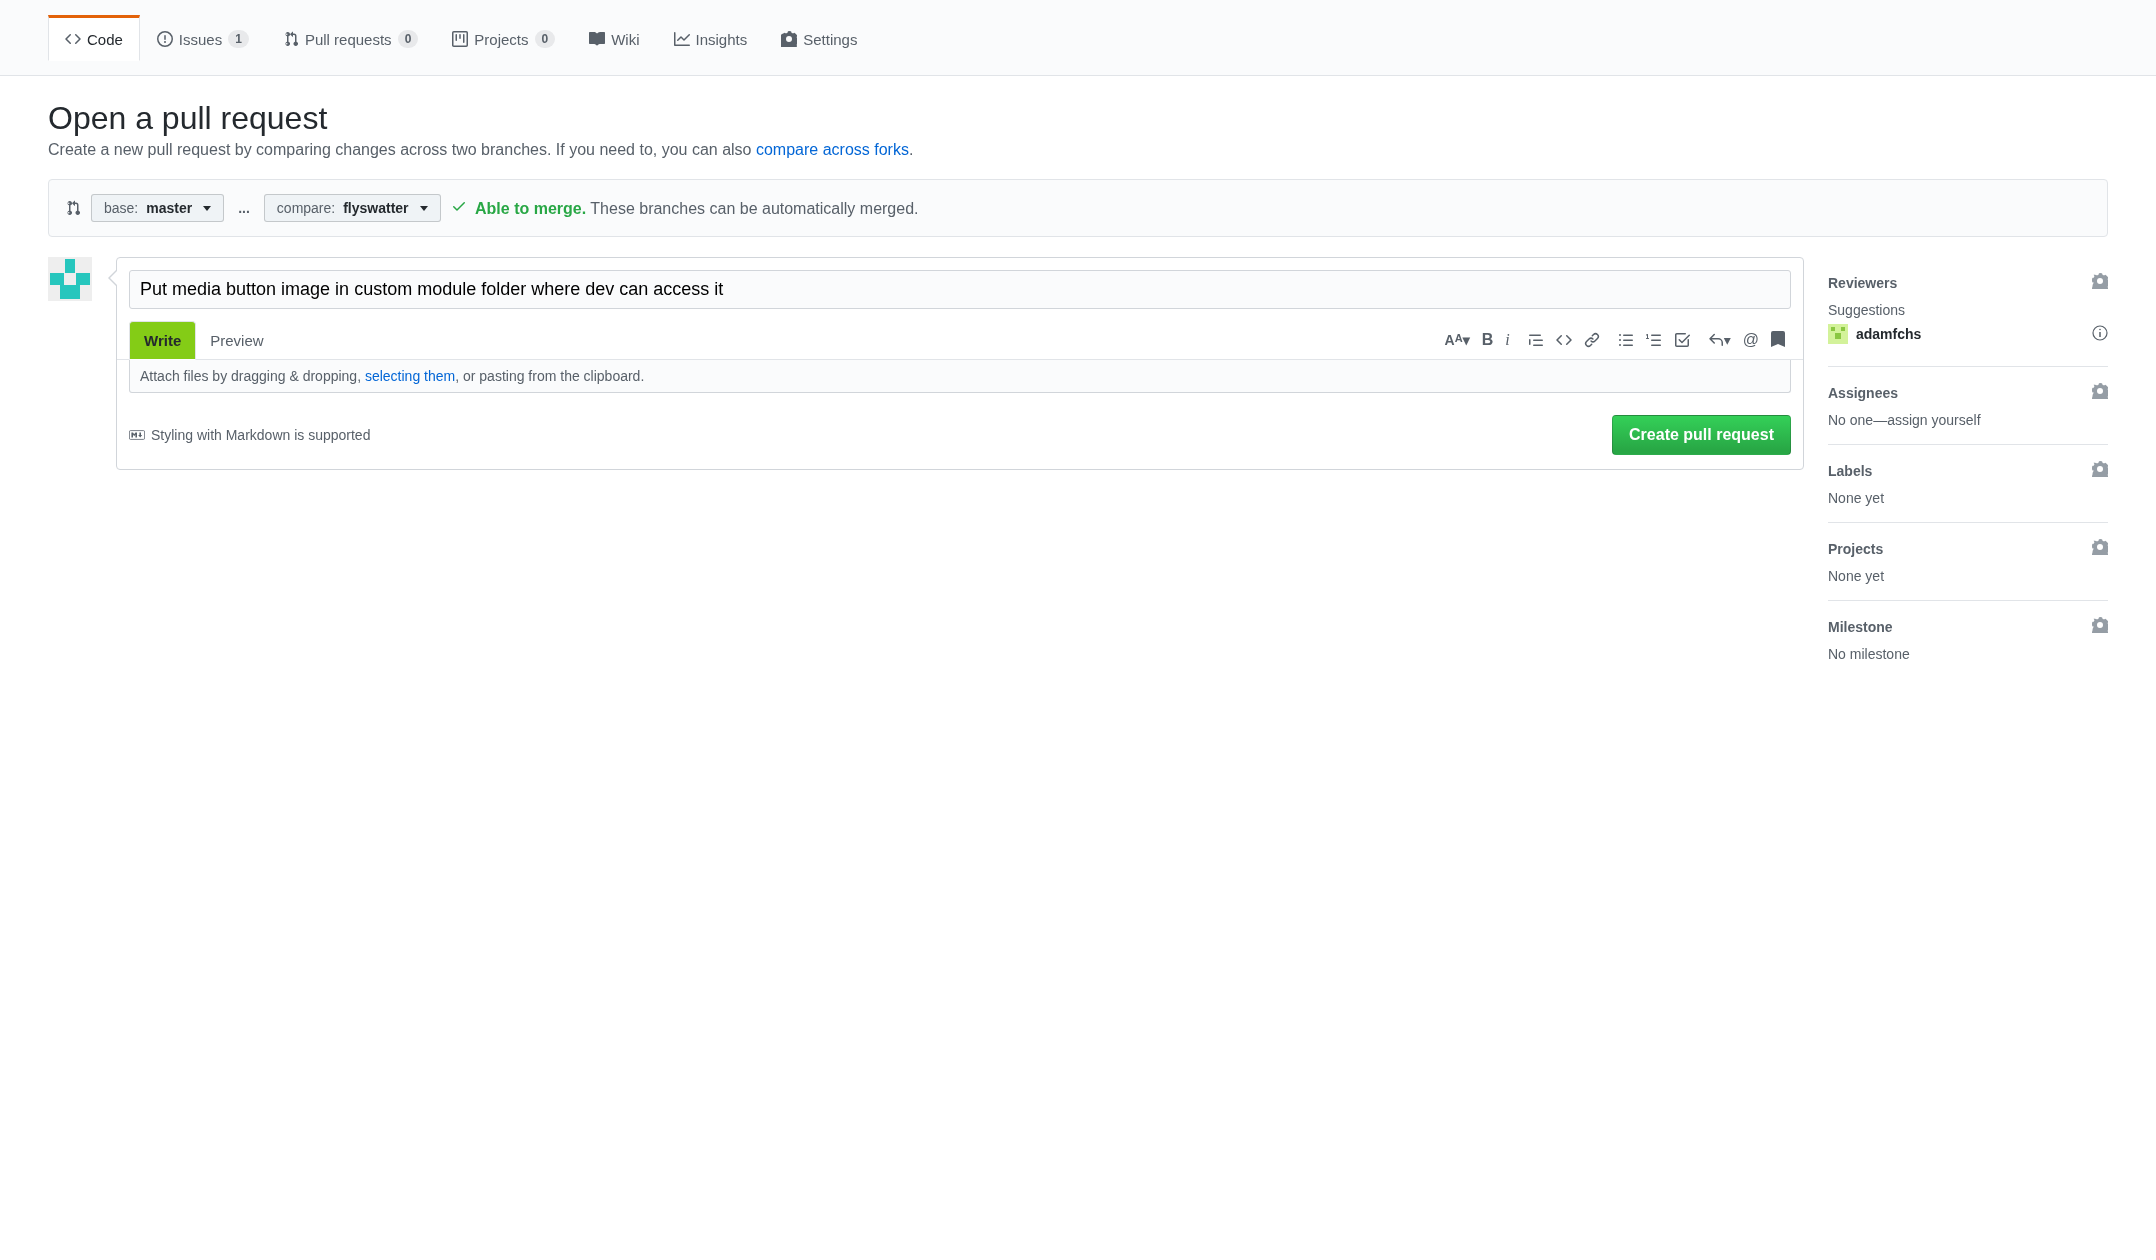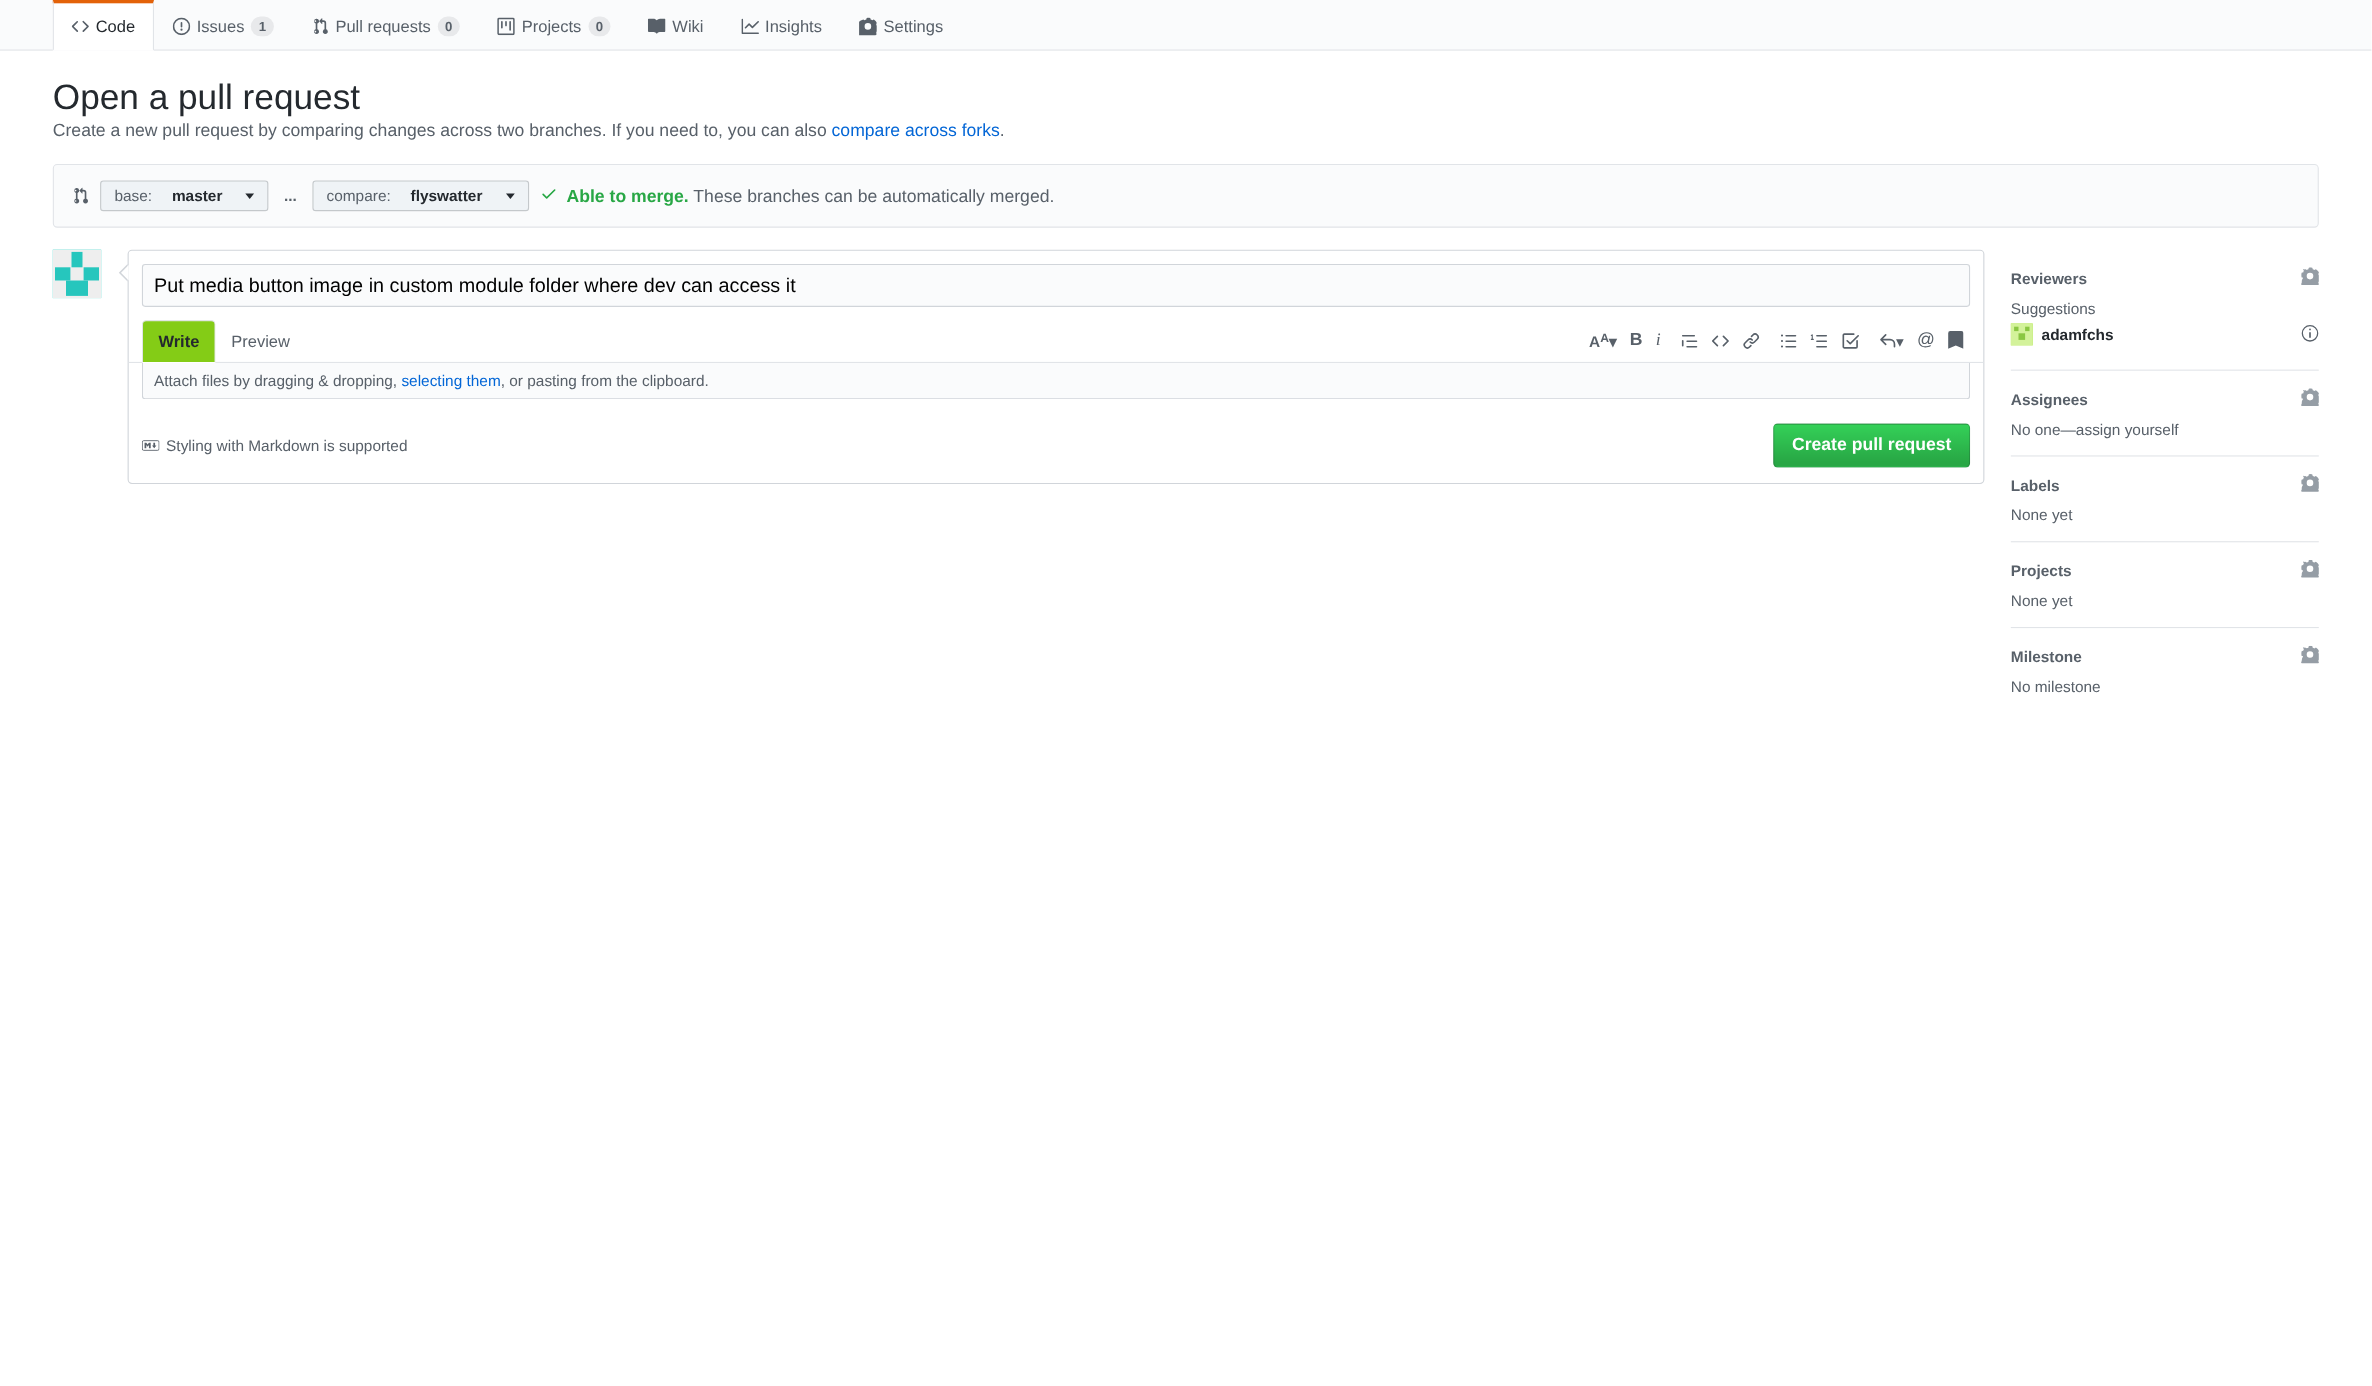--- a/index.html
+++ b/index.html
@@ -5,21 +5,21 @@
 * { box-sizing: border-box; margin: 0; padding: 0; }
 body {
   font-family: -apple-system, BlinkMacSystemFont, "Segoe UI", Helvetica, Arial, sans-serif;
   font-size: 14px;
   color: #24292e;
   background: #fff;
 }
 .tabnav {
   border-bottom: 1px solid #e1e4e8;
   background: #fafbfc;
-  padding: 0 48px;
+  padding: 15px 48px;
 }
 .tabnav-tabs {
   display: flex;
   list-style: none;
   gap: 0;
 }
 .tabnav-tab {
   padding: 12px 16px;
   color: #586069;
   display: flex;
@@ -66,21 +66,21 @@
 .branch-btn {
   background: #eff3f6;
   border: 1px solid rgba(27,31,35,.2);
   border-radius: 3px;
   padding: 5px 12px;
   font-size: 14px;
   color: #586069;
   cursor:pointer;
   display:inline-flex;
   align-items:center;
-  gap:18px;
+  gap:8px;
 }
 .branch-btn strong { color: #24292e; }
 .caret { width:0;height:0;border-left:4px solid transparent;border-right:4px solid transparent;border-top:5px solid #24292e;margin-left:3px;}
 .ellipsis { color:#586069; font-weight:bold; padding: 0 4px;}
 .merge-status { color:#586069; font-size:16px;}
 .merge-status .able { color:#28a745; font-weight:600;margin-top:12px; }
 .main-row { display:flex; gap:24px; align-items:flex-start; }
 .avatar { width:44px; height:44px; background:#2ecdc3; }
 .avatar svg { width:44px; height:44px; }
 .comment-box {

